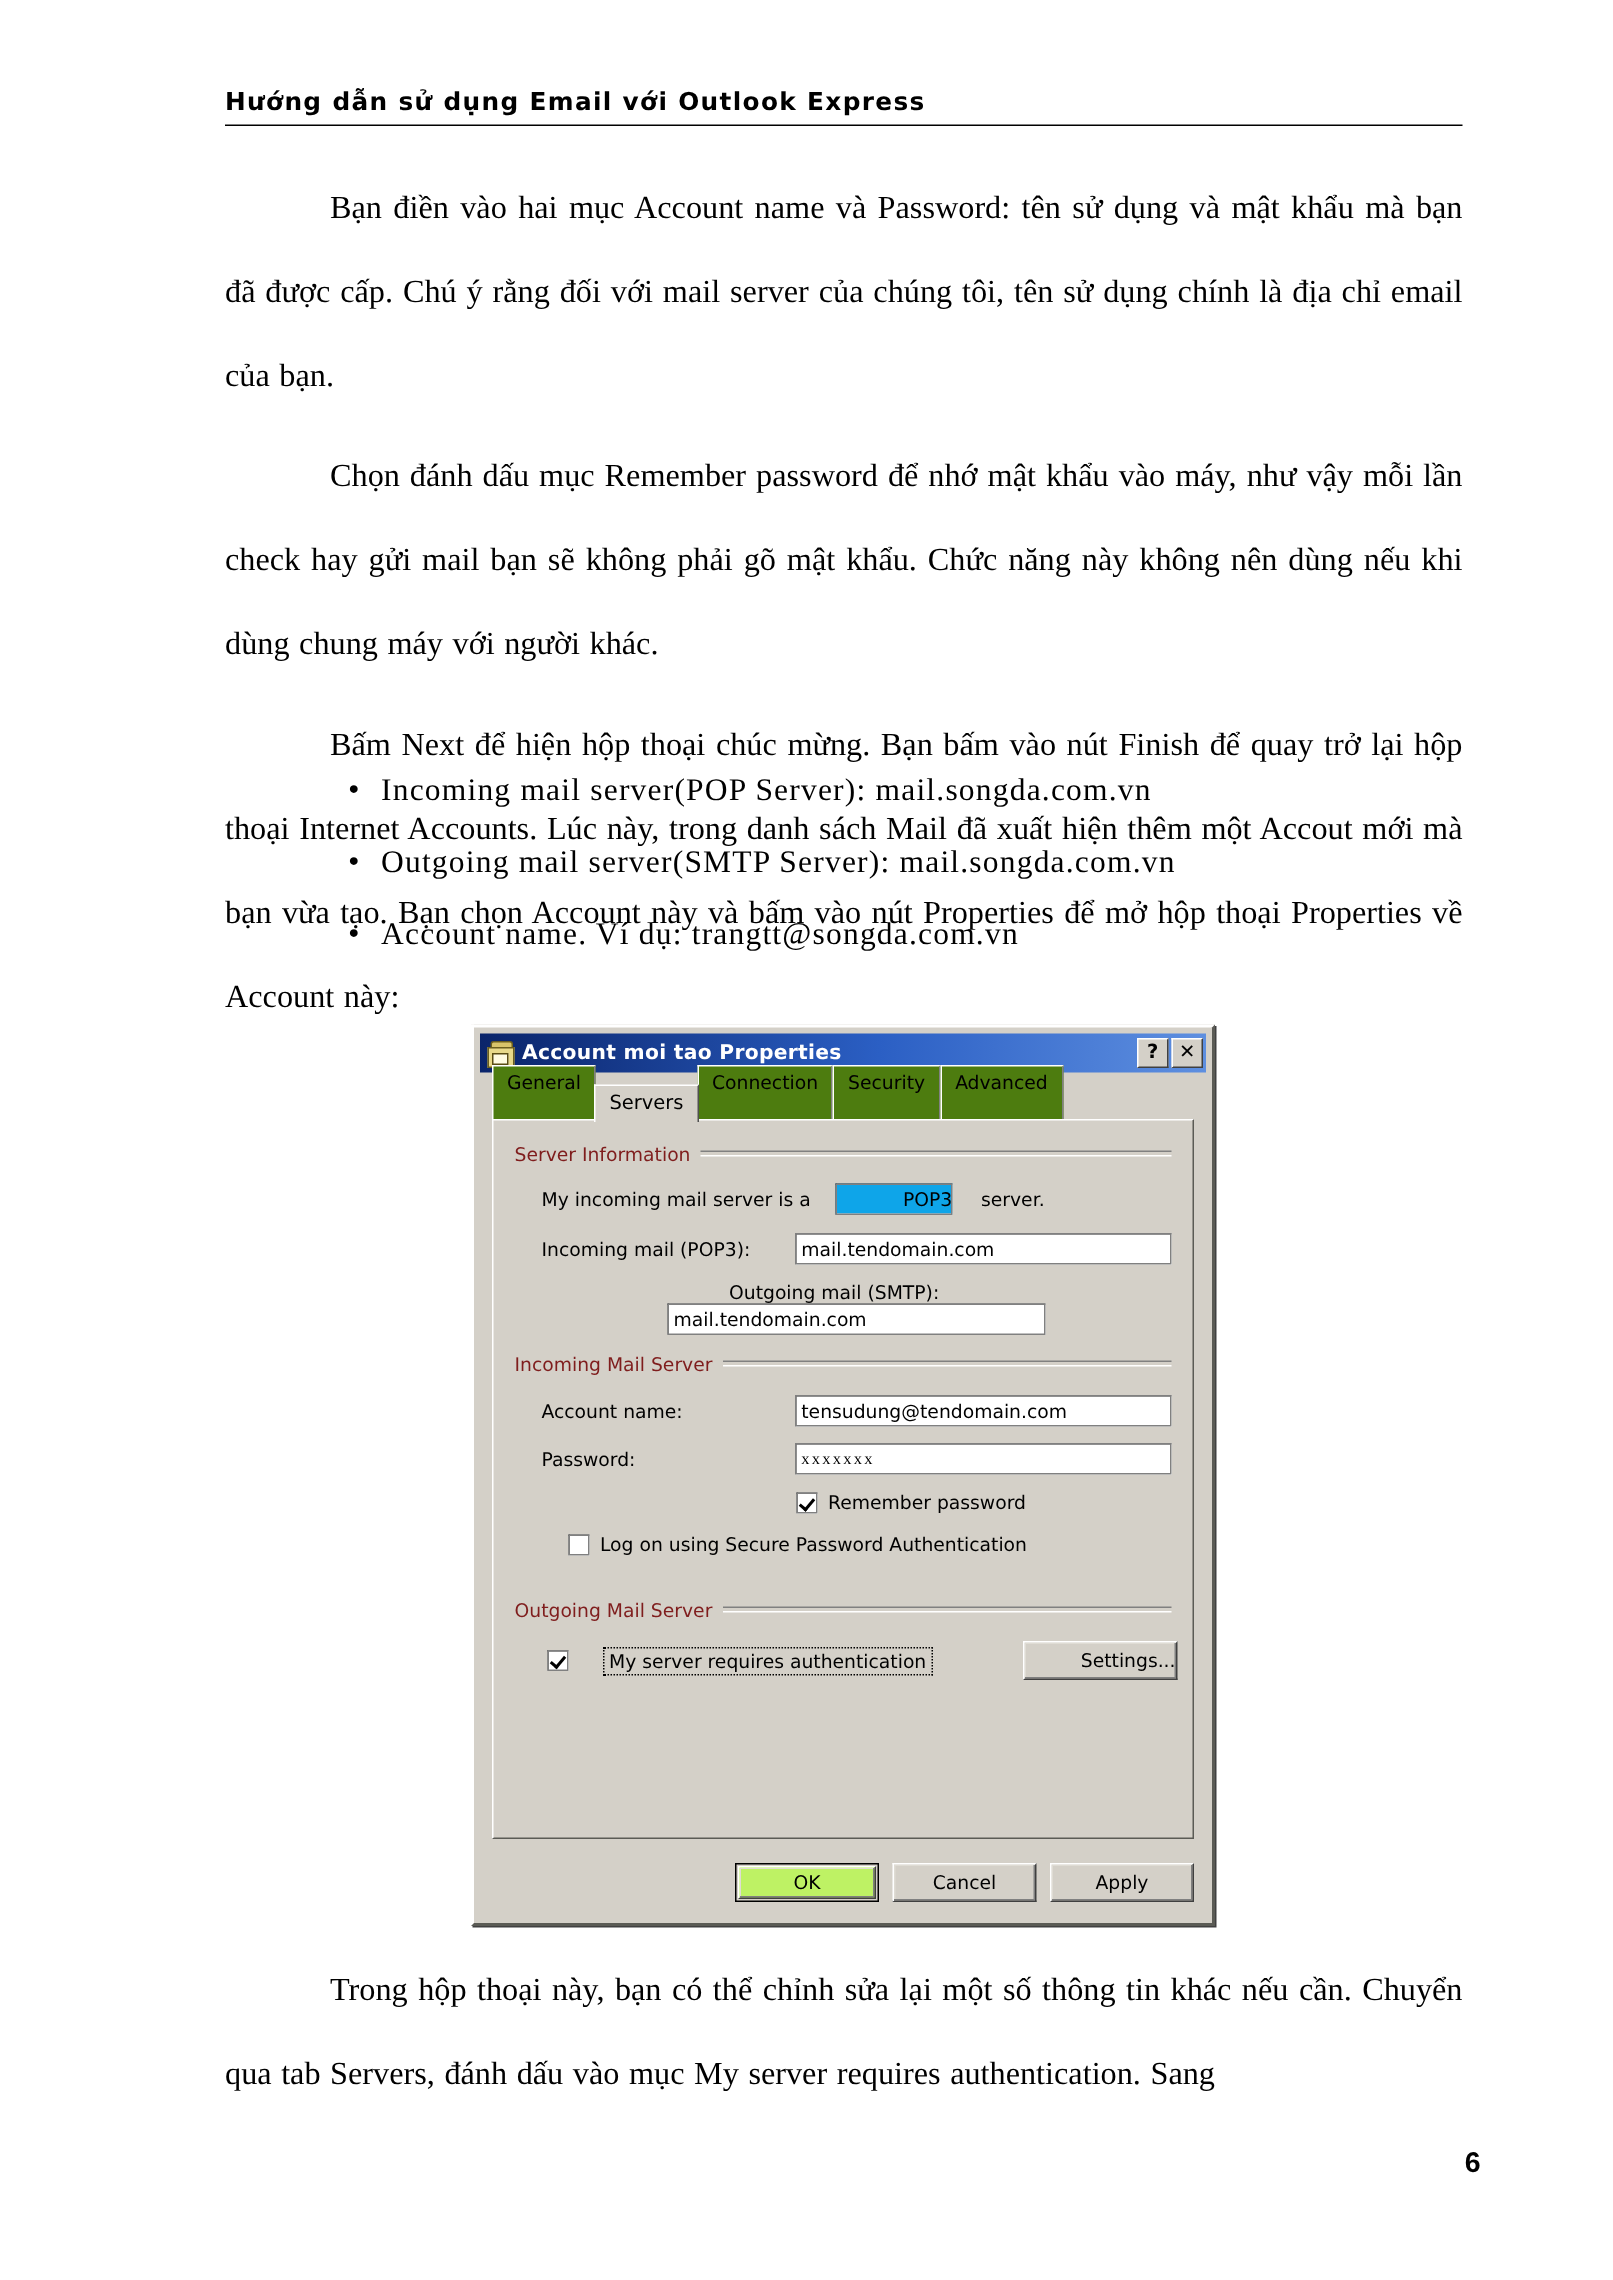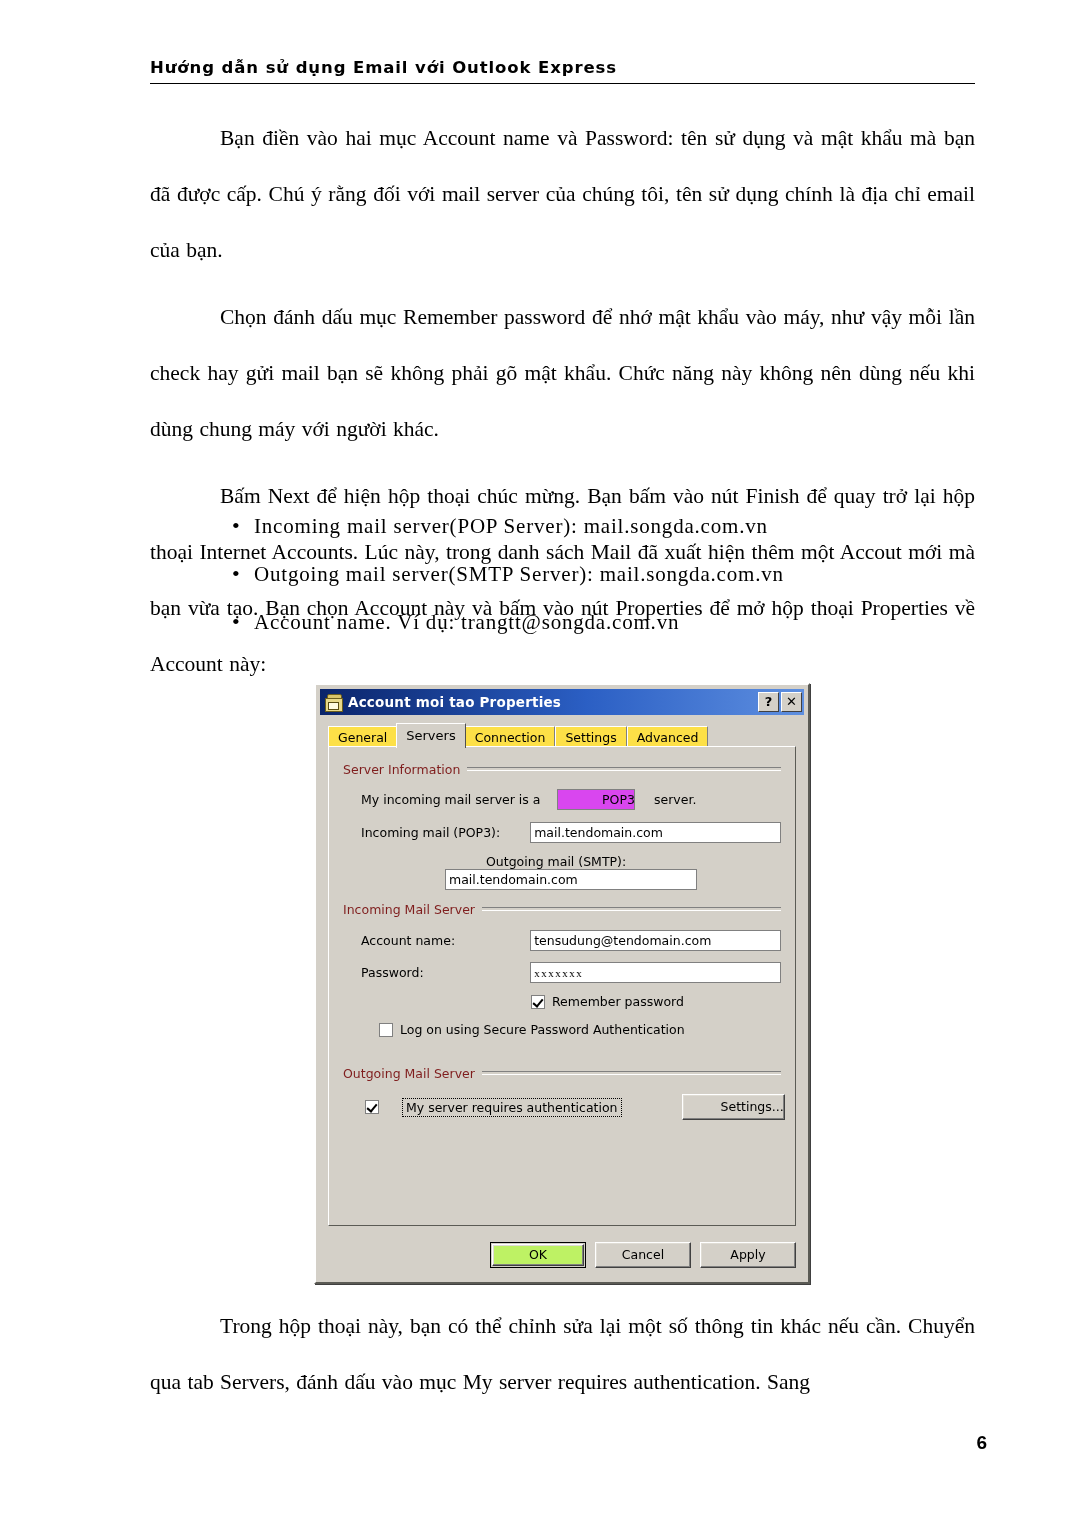--- a/index.html
+++ b/index.html
@@ -192,27 +192,27 @@
   .tabstrip {
     position: absolute;
     left: 10px;
     top: 36px;
     right: 10px;
     height: 24px;
     display: flex;
     align-items: flex-end;
   }
   .tab {
-    height: 21px;
+    height: 37px;
     padding: 0 9px;
     font-family: "DejaVu Sans", sans-serif;
     font-size: 12.5px;
     line-height: 21px;
     color: #000;
-    background: #fde047;
+    background: #4d7c0f;
     border-top: 1px solid #ffffff;
     border-left: 1px solid #ffffff;
     border-right: 1px solid #808080;
     box-sizing: border-box;
     white-space: nowrap;
     position: relative;
   }
   .tab.first { border-left: 1px solid #ffffff; }
   .tab.active {
     height: 25px;
@@ -290,21 +290,21 @@
     line-height: 20px;
     padding: 0 3px;
     font-family: "DejaVu Sans", sans-serif;
     font-size: 12.5px;
     color: #000;
     box-sizing: border-box;
     overflow: hidden;
     white-space: nowrap;
   }
   .textbox.readonly {
-    background: #d946ef;
+    background: #0ea5e9;
     padding-left: 44px;
   }
   .pwdbox {
     letter-spacing: 1.5px;
     font-size: 11px;
     font-family: Liberation Serif, serif;
   }
 
   
   .cb {
@@ -434,21 +434,21 @@
       </span>
       <span class="titlebar-title">Account moi tao Properties</span>
       <span class="tb-btn">?</span>
       <span class="tb-btn">✕</span>
     </div>
 
     <div class="tabstrip">
       <div class="tab first"><span>General</span></div>
       <div class="tab active"><span>Servers</span></div>
       <div class="tab"><span>Connection</span></div>
-      <div class="tab"><span>Settings</span></div>
+      <div class="tab"><span>Security</span></div>
       <div class="tab"><span>Advanced</span></div>
     </div>
 
     <div class="tabpage">
 
       <div class="group" style="top:14px;">
         <div class="group-head">
           <span class="group-label">Server Information</span>
           <span class="group-line"></span>
         </div>

